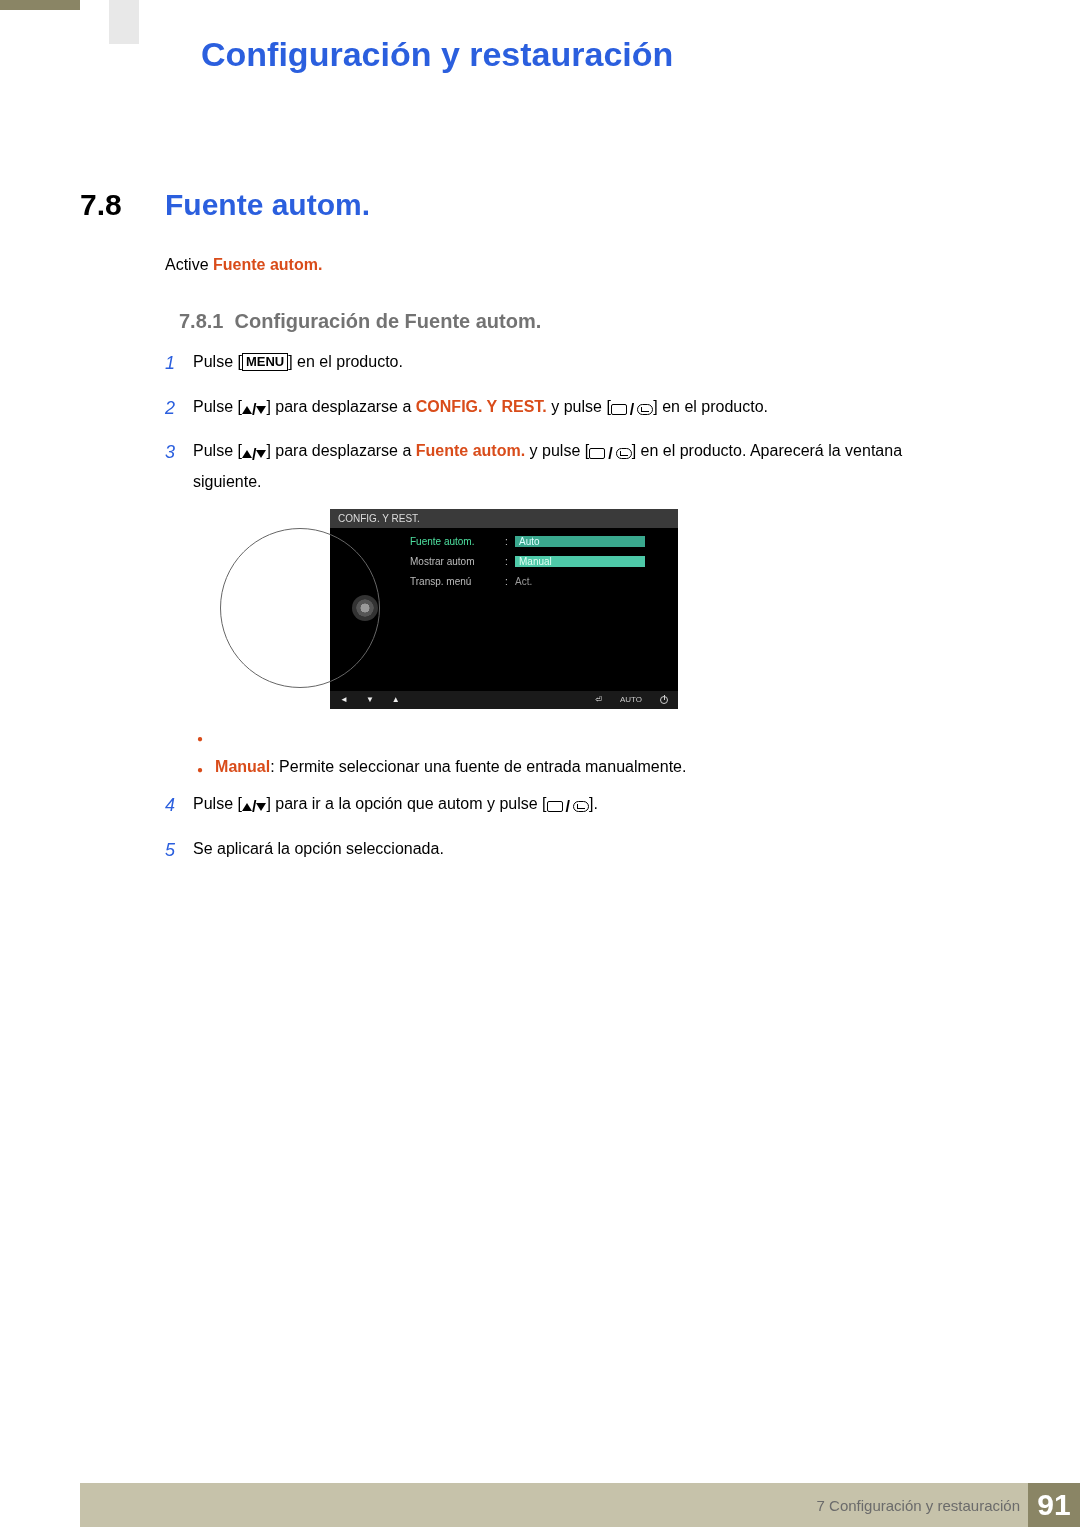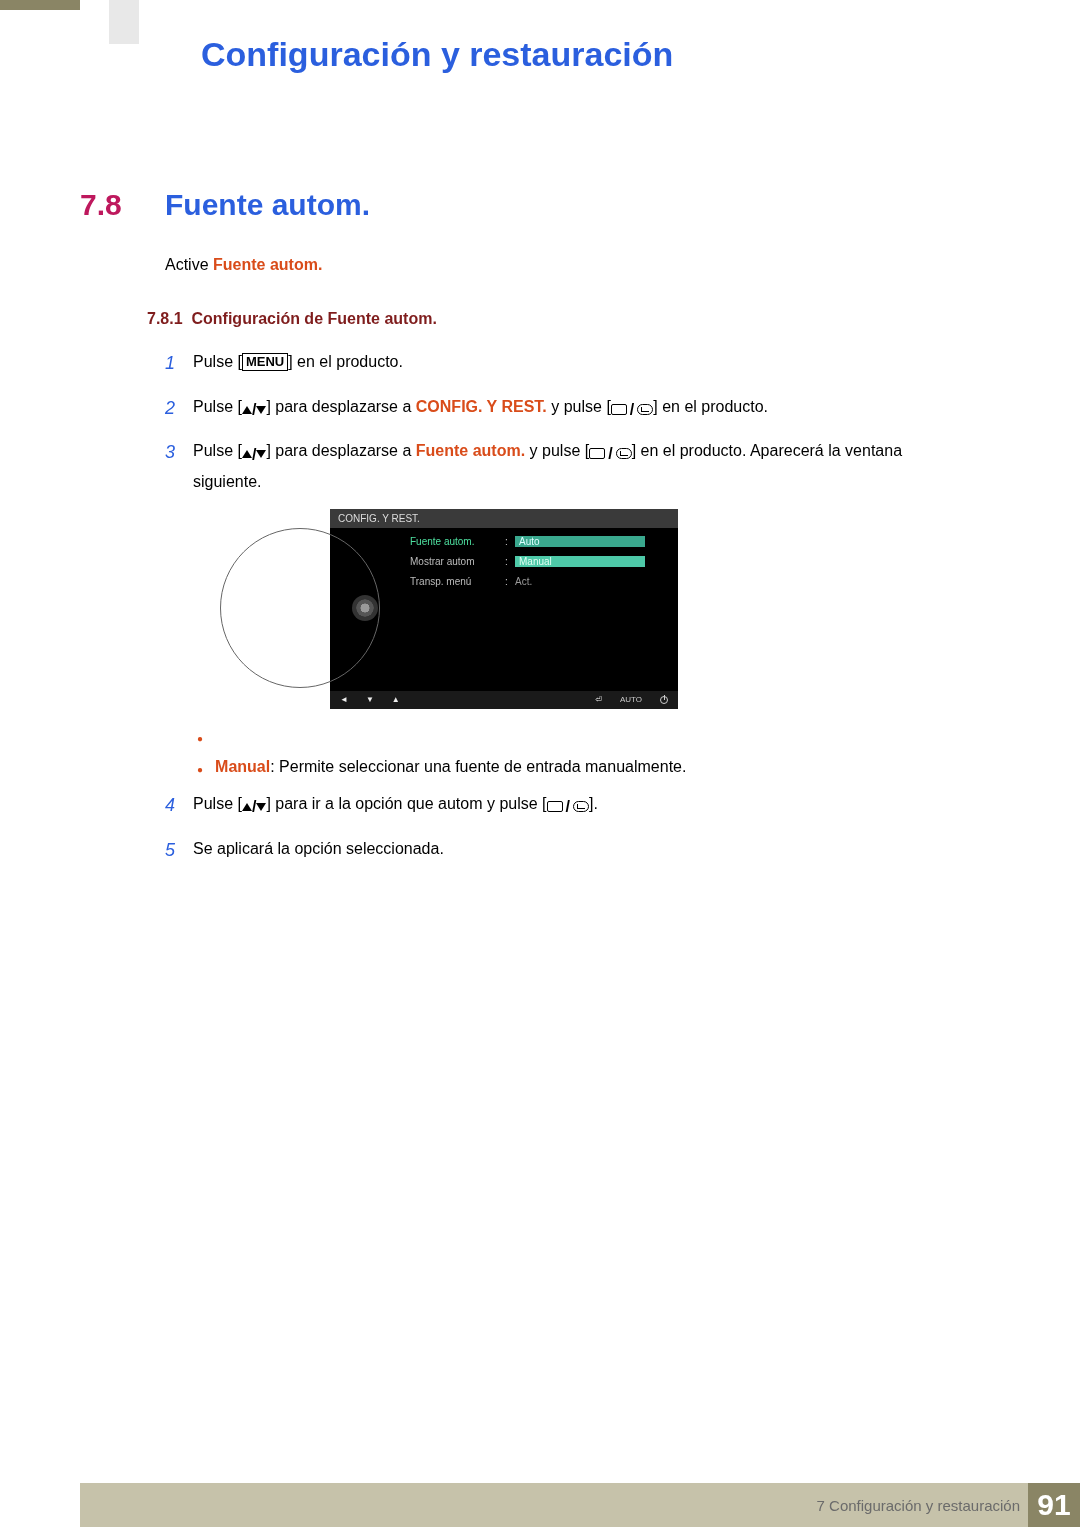--- a/index.html
+++ b/index.html
@@ -33,45 +33,45 @@
     font-size: 34px;
     font-weight: bold;
     color: #2b5fde;
   }
   .section-num {
     position: absolute;
     top: 188px;
     left: 80px;
     font-size: 30px;
     font-weight: bold;
-    color: #be185d;
+    color: #000000;
   }
   .section-title {
     position: absolute;
     top: 188px;
     left: 165px;
     font-size: 30px;
     font-weight: bold;
     color: #2b5fde;
   }
   .active-line {
     position: absolute;
     top: 256px;
     left: 165px;
     font-size: 16px;
     color: #000;
   }
   .active-line .highlight { color: #d94c1a; font-weight: bold; }
   .subsection-title {
     position: absolute;
     top: 310px;
-    left: 147px;
-    font-size: 16px;
-    font-weight: bold;
-    color: #7f1d1d;
+    left: 179px;
+    font-size: 20px;
+    font-weight: bold;
+    color: #737373;
   }
   .steps {
     position: absolute;
     top: 348px;
     left: 165px;
     width: 800px;
   }
   .step {
     display: flex;
     align-items: flex-start;

